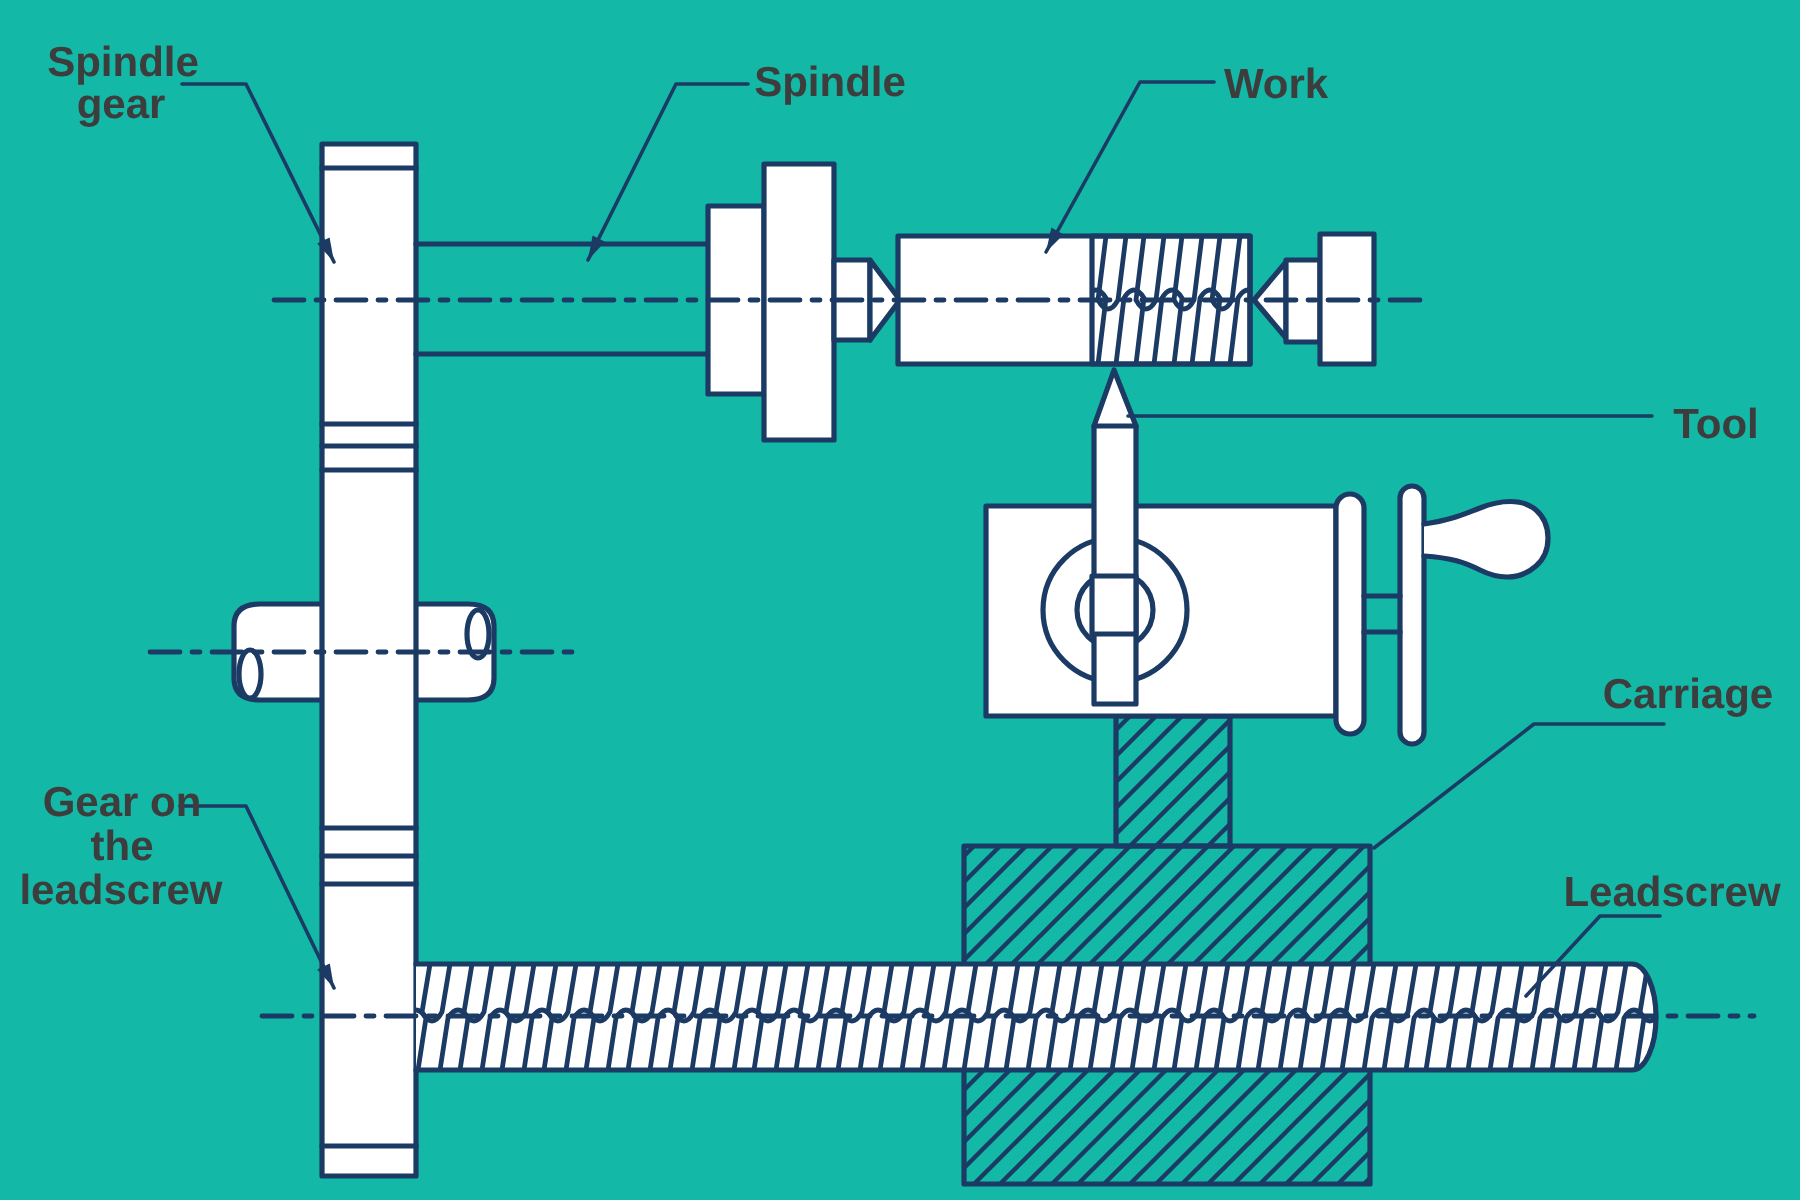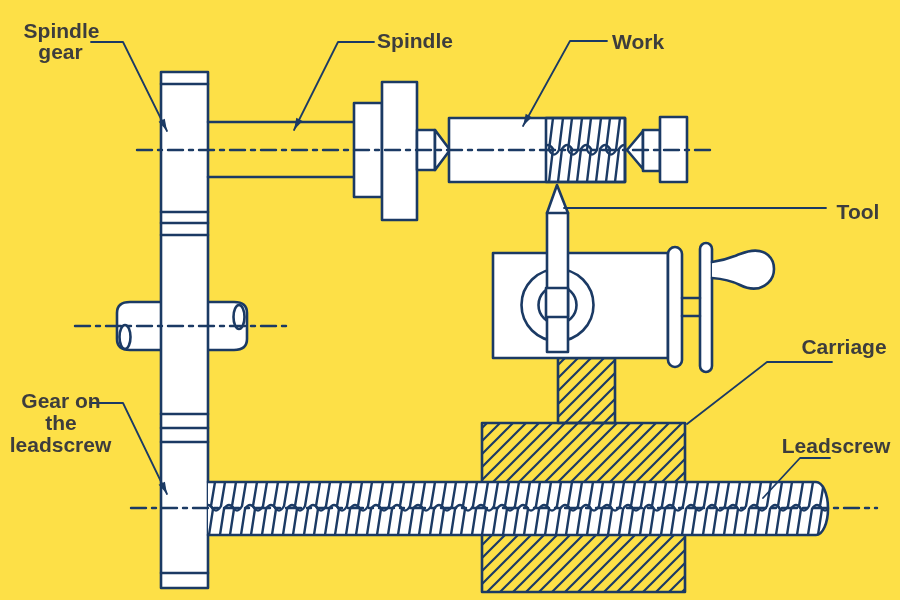--- a/index.html
+++ b/index.html
@@ -5,21 +5,21 @@
   html, body {
     margin: 0;
     padding: 0;
     background: #ffffff;
     font-family: "Liberation Sans", sans-serif;
   }
   .stage {
     position: relative;
     width: 900px;
     height: 600px;
-    background: #fde047;
+    background: #14b8a6;
     overflow: hidden;
   }
   svg { display: block; }
   text {
     font-family: "Liberation Sans", "DejaVu Sans", sans-serif;
     font-size: 21px;
     font-weight: 600;
   }
 </style>
 </head>

